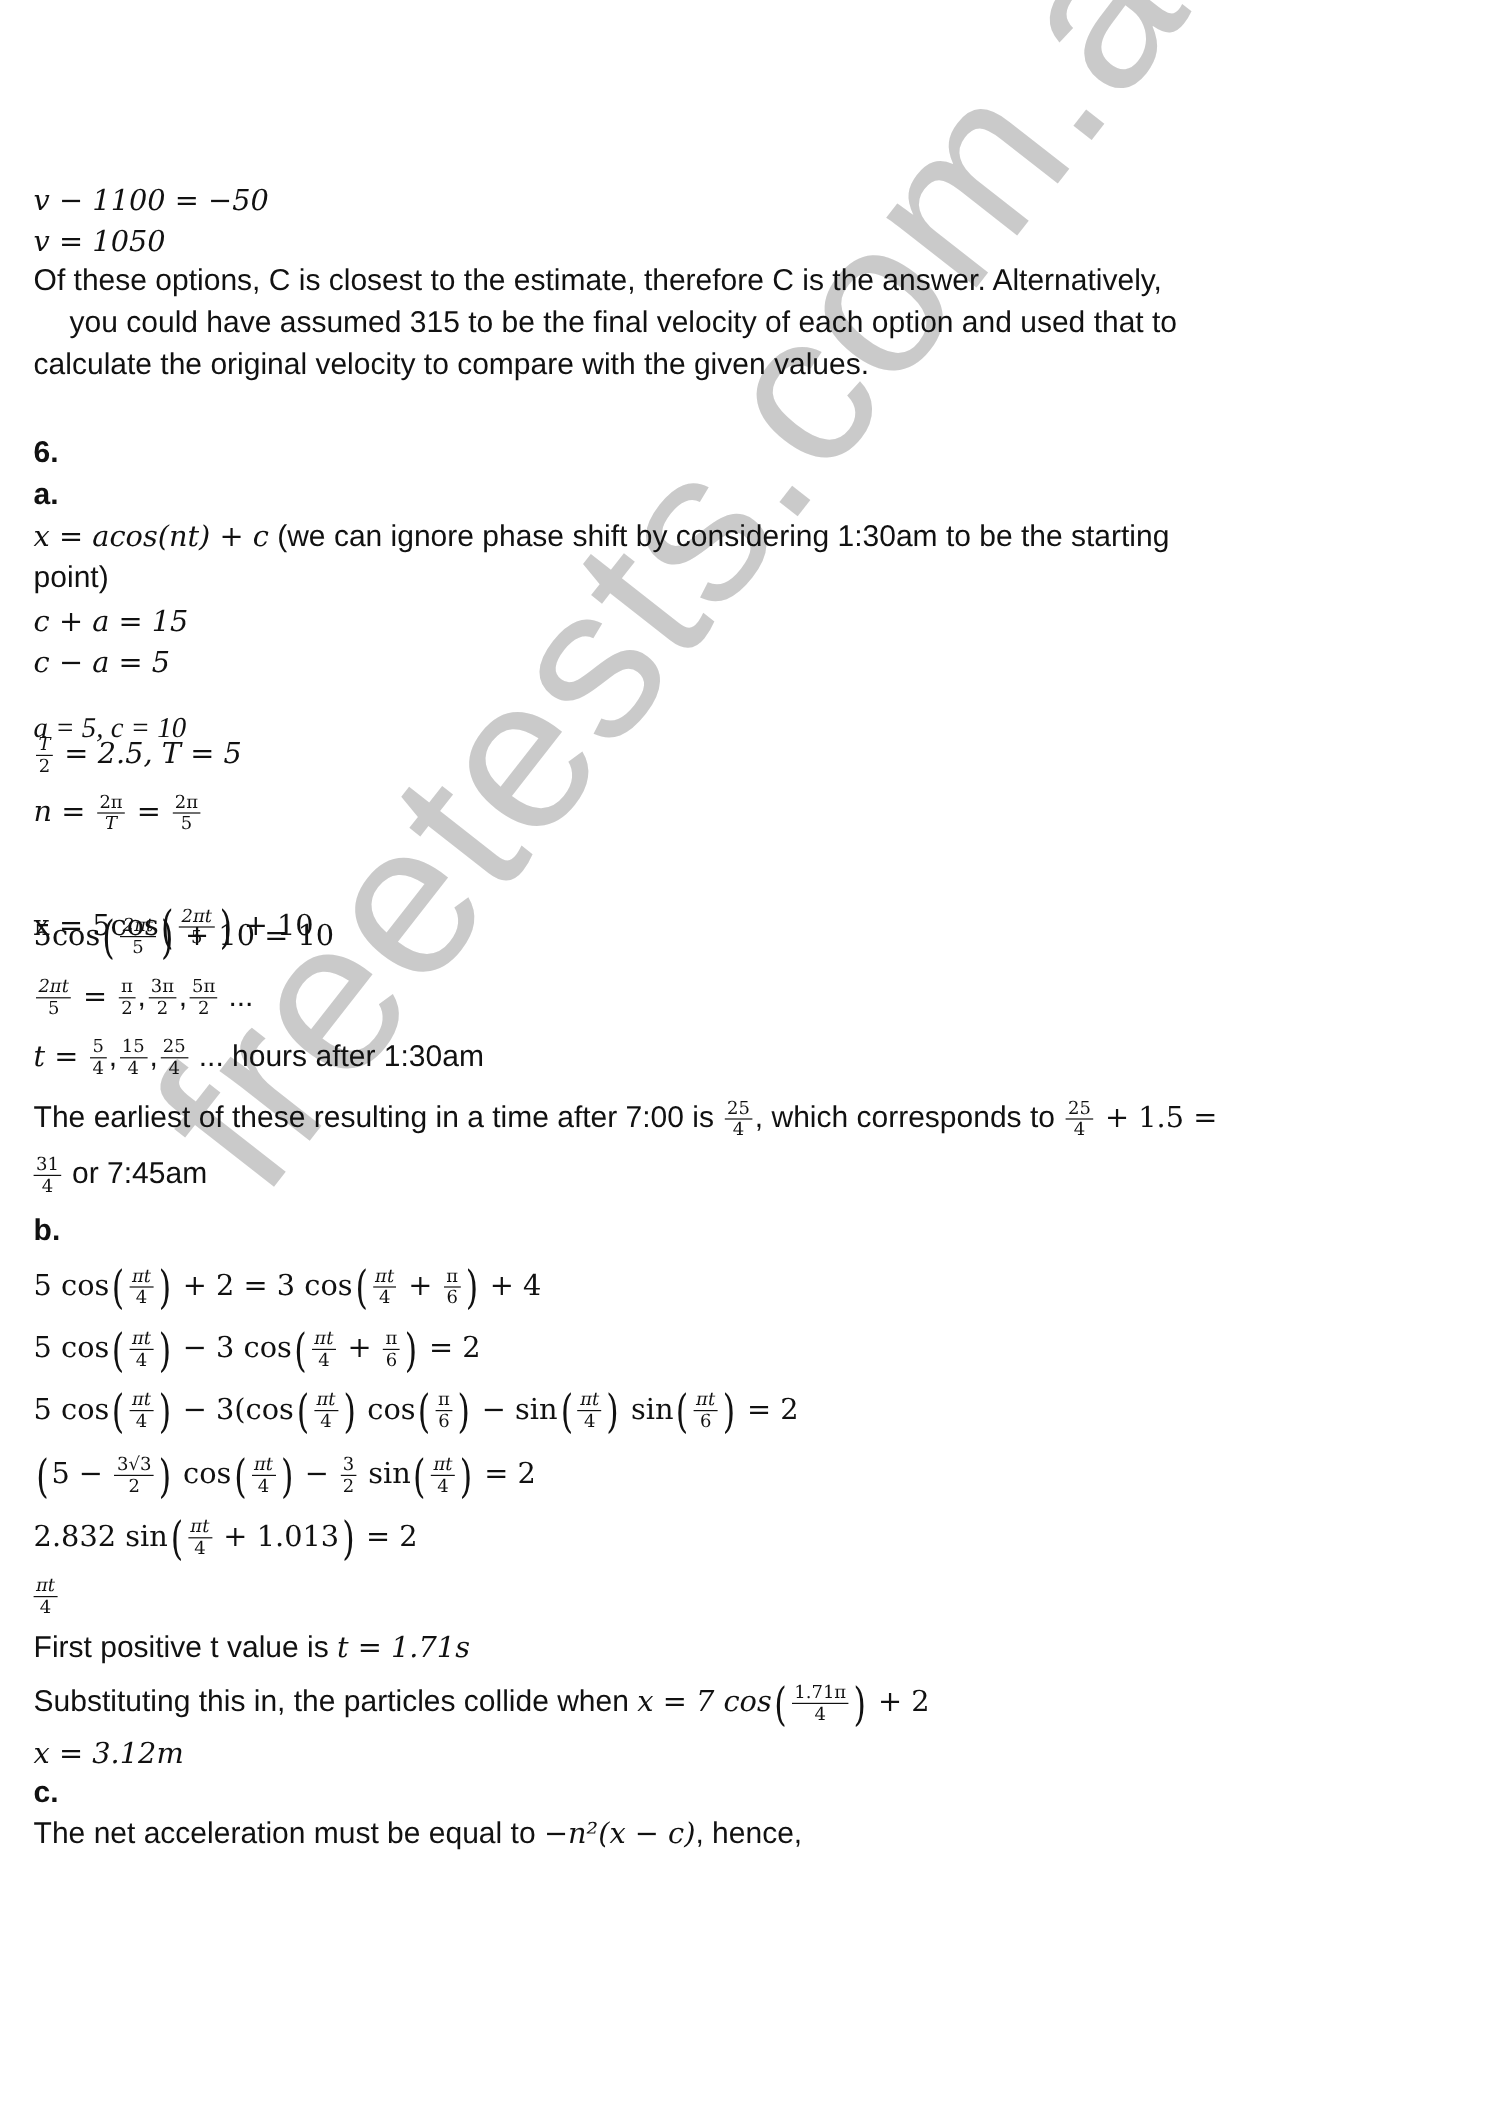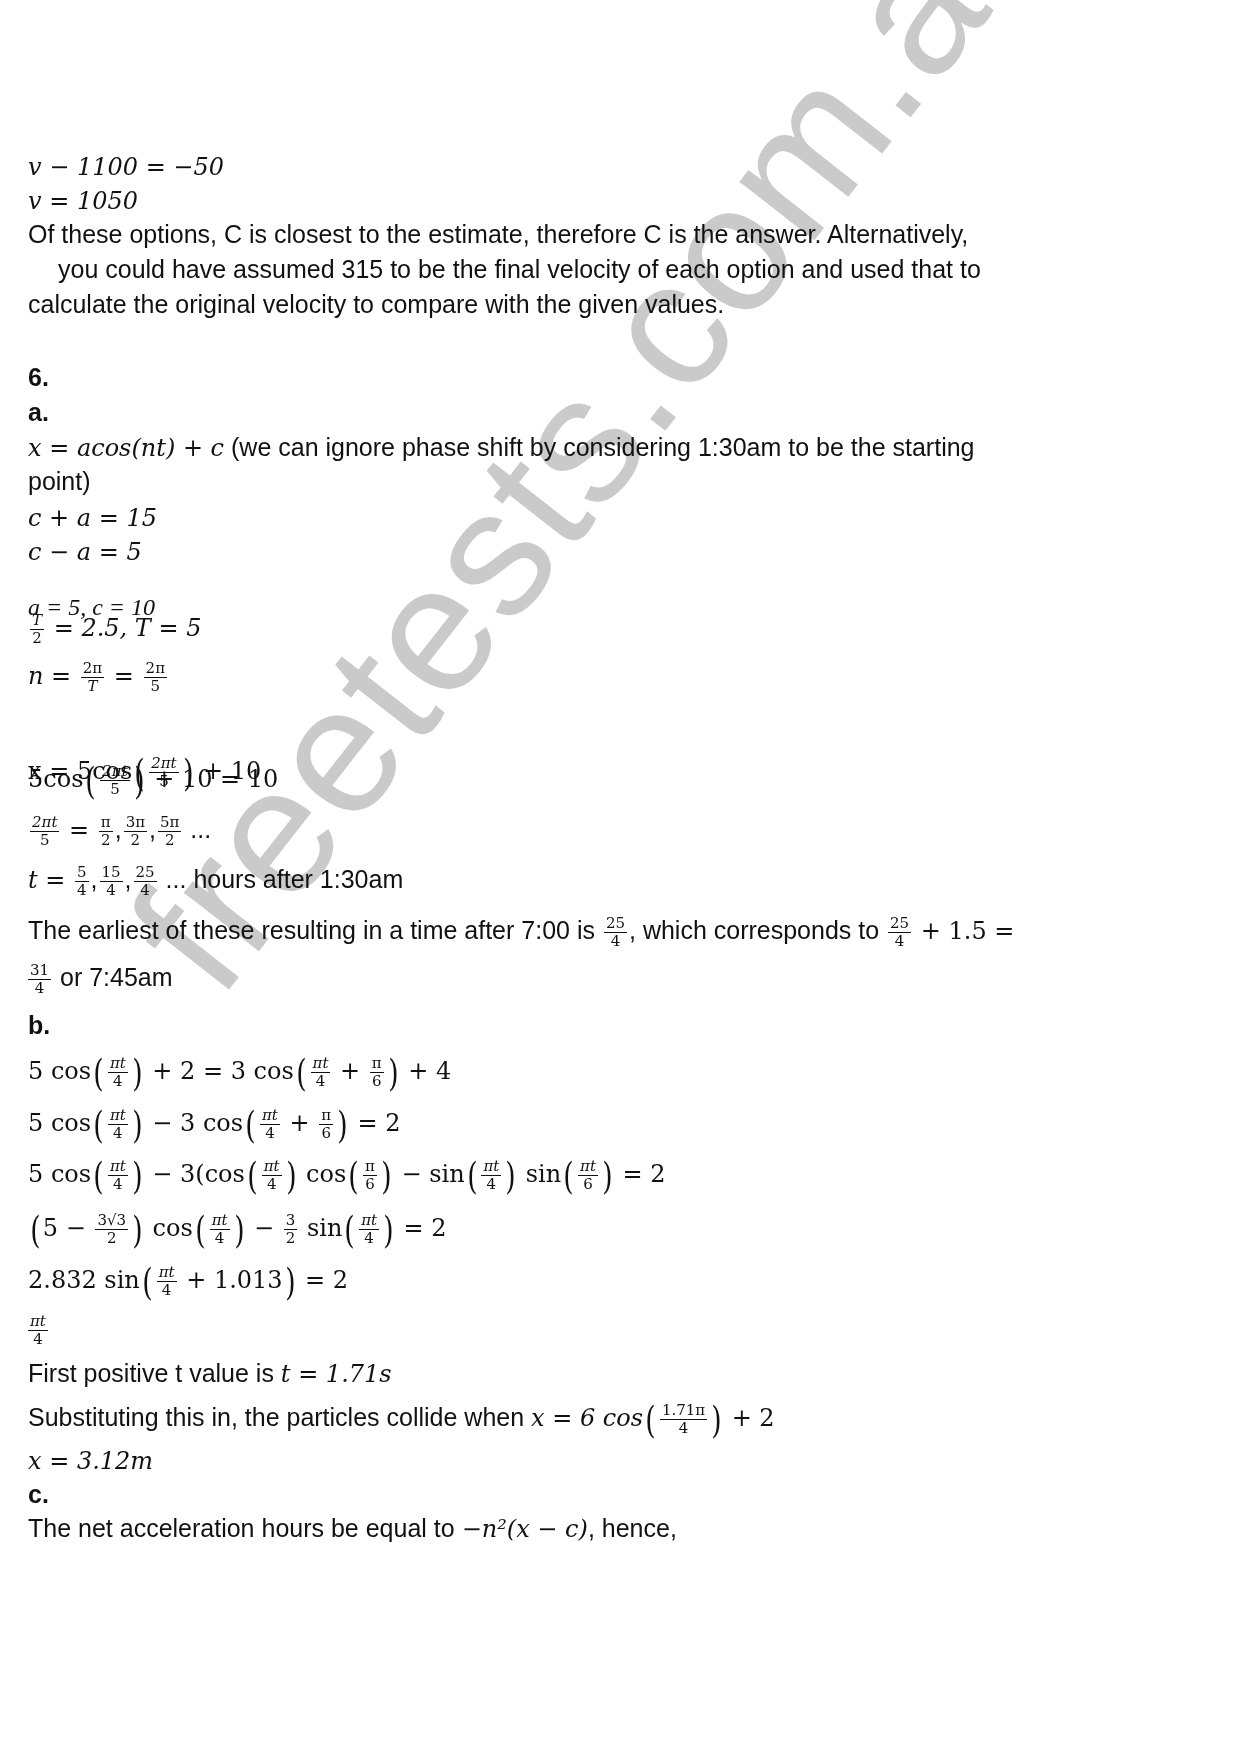--- a/index.html
+++ b/index.html
@@ -194,28 +194,28 @@
           <span class="num i">πt</span>
           <span class="den">4</span>
         </span>
     </div>
 
     <div class="line" style="top:1358px;">
       <span>First positive t value is </span><span class="m i">t = 1.71s</span>
     </div>
 
     <div class="line" style="top:1402px;">
-      <span>Substituting this in, the particles collide when </span><span class="m i">x = 6 cos</span><span class="paren">(</span><span class="frac">
+      <span>Substituting this in, the particles collide when </span><span class="m i">x = 7 cos</span><span class="paren">(</span><span class="frac">
           <span class="num">1.71π</span>
           <span class="den">4</span>
         </span><span class="paren">)</span><span class="m"> + 2</span>
     </div>
 
     <div class="line m i" style="top:1446px;">x = 3.12m</div>
 
     <div class="line b" style="top:1479px;">c.</div>
 
     <div class="line" style="top:1513px;">
-      <span>The net acceleration hours be equal to </span><span class="m i">−n²(x − c)</span><span>, hence,</span>
+      <span>The net acceleration must be equal to </span><span class="m i">−n²(x − c)</span><span>, hence,</span>
     </div>
 
   </div>
 </div>
 
 </body></html>

